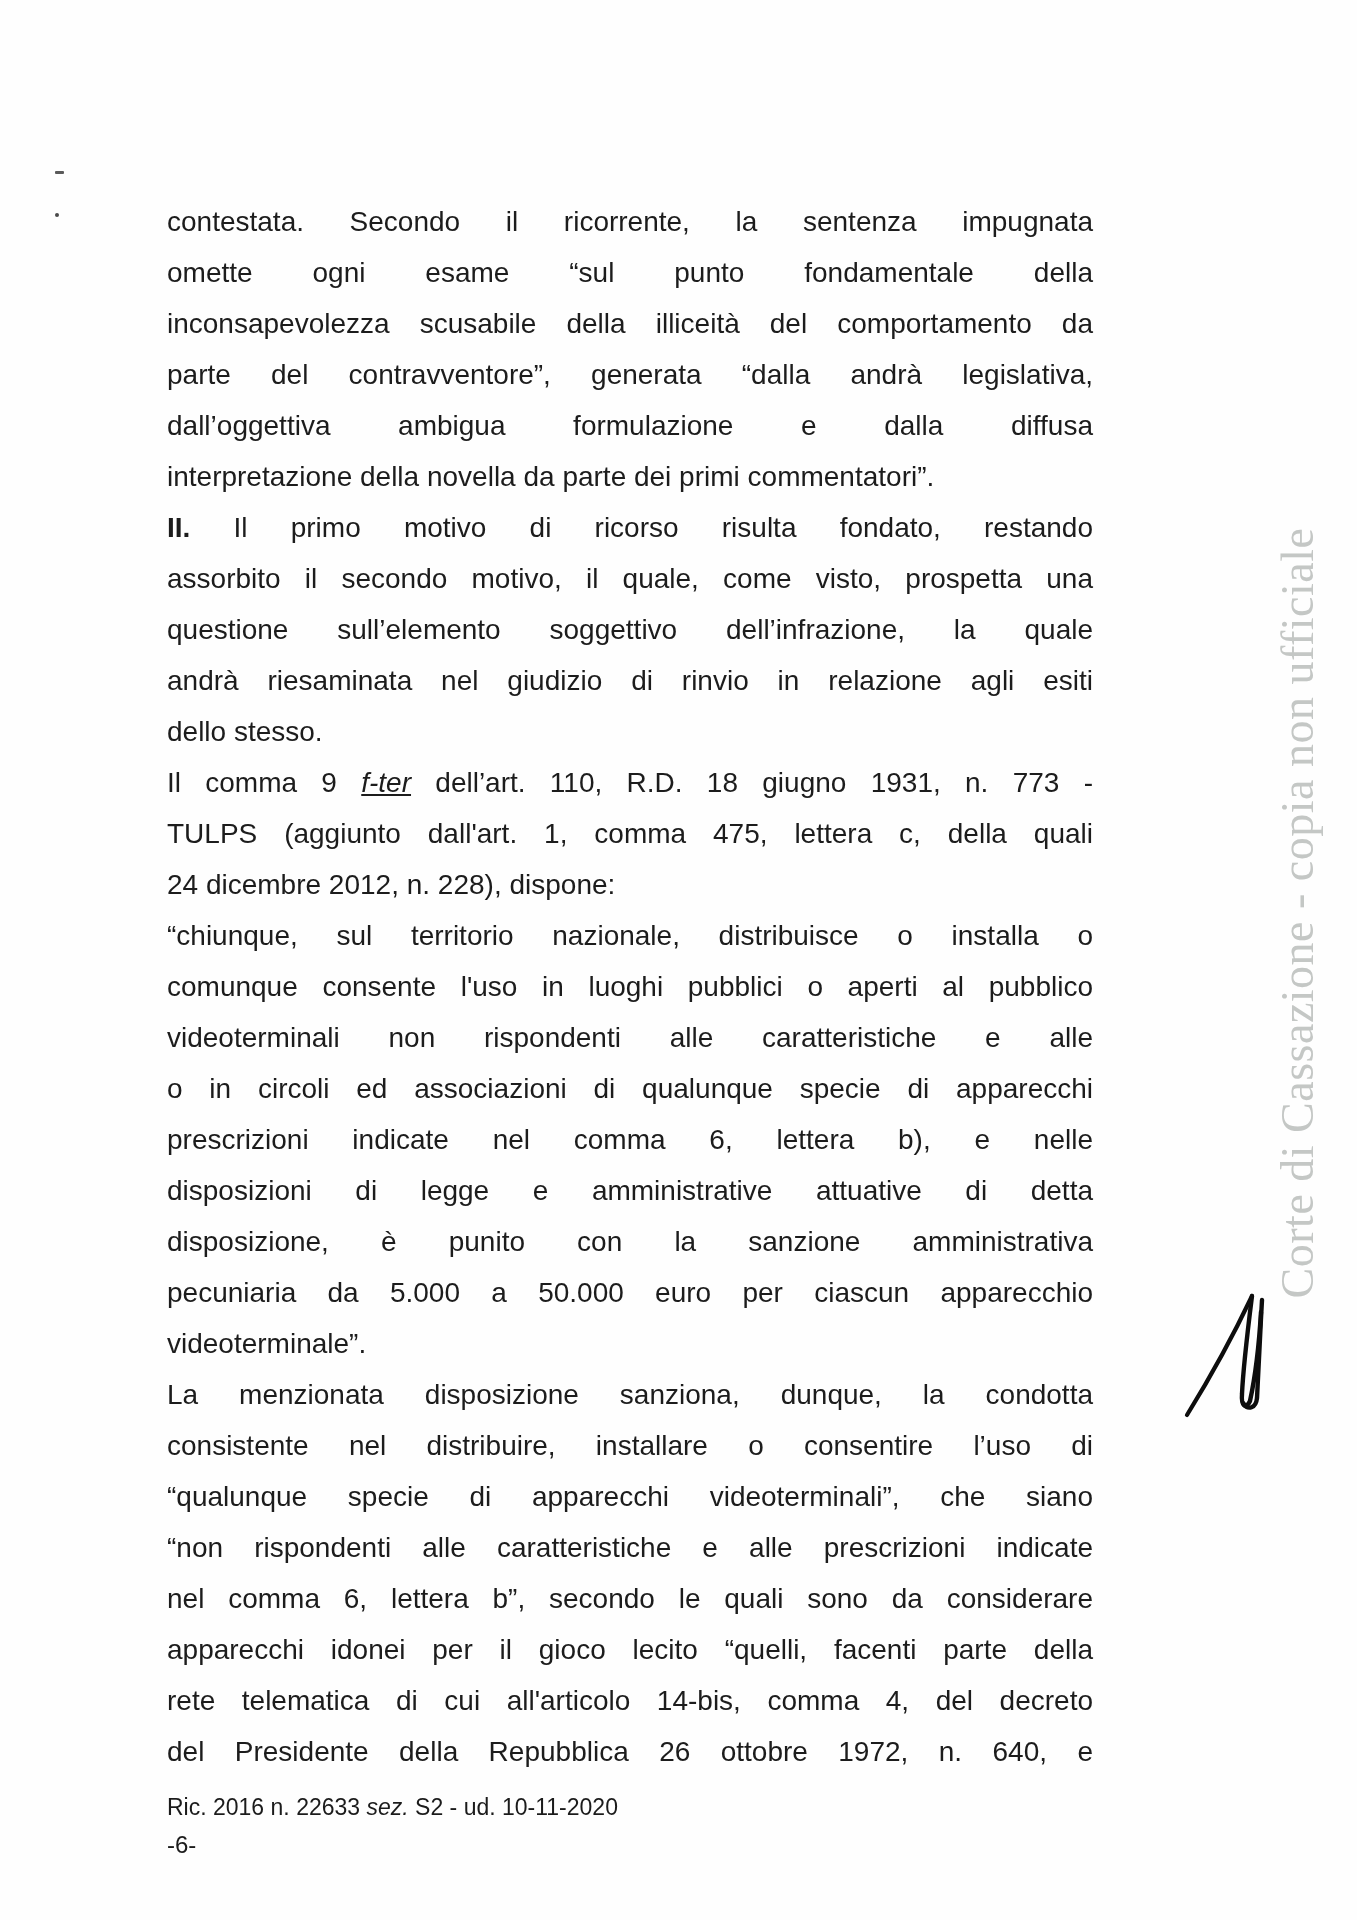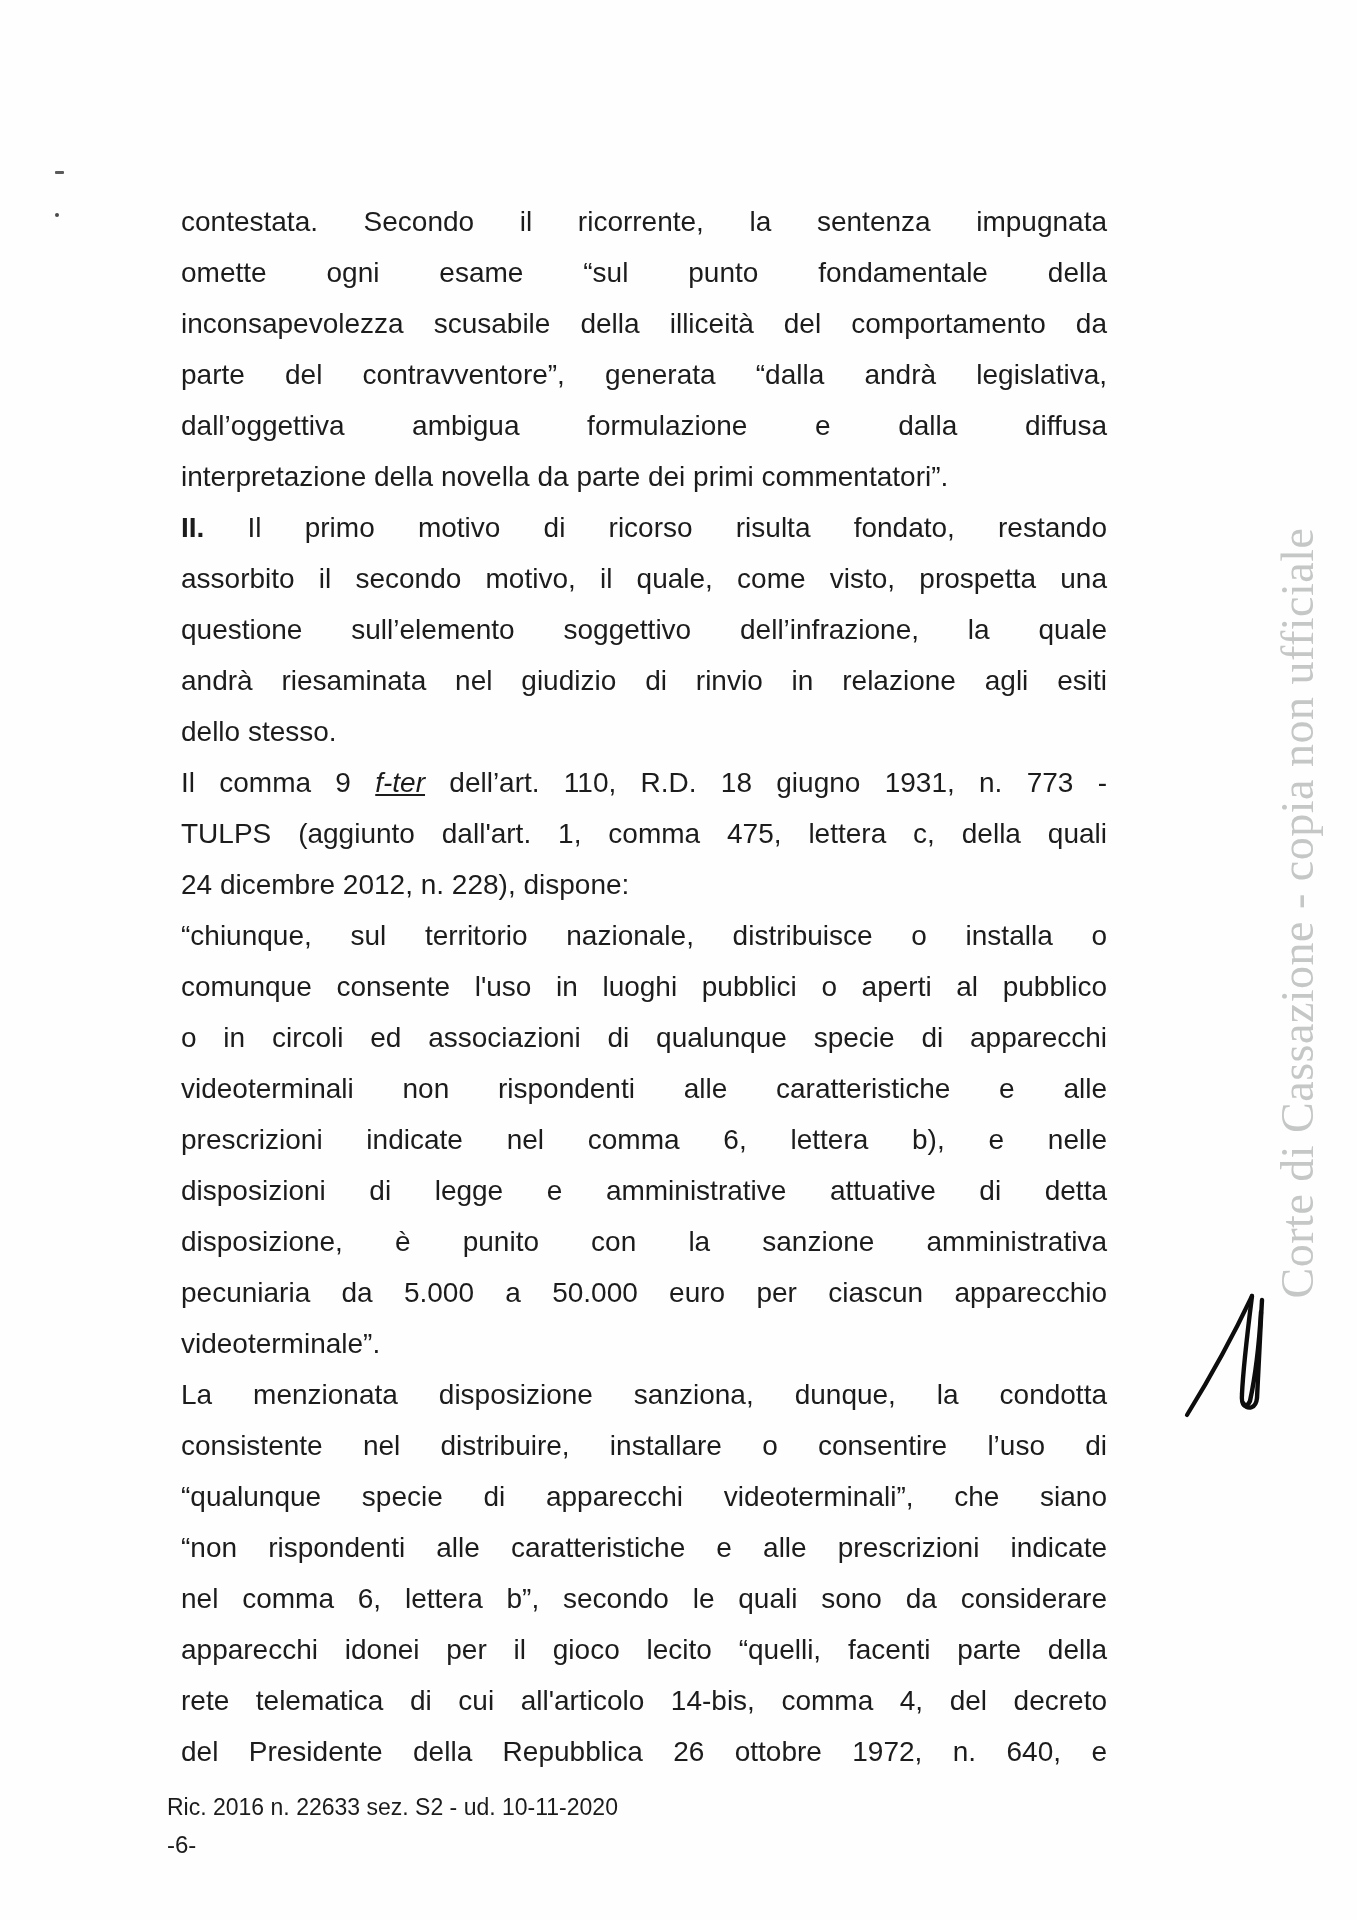--- a/index.html
+++ b/index.html
@@ -24,36 +24,35 @@
     line-height: 51px;
     color: #1c1c1c;
   }
   .line {
     width: 100%;
     text-align: justify;
     text-align-last: justify;
     white-space: normal;
     height: 51px;
     overflow: visible;
-    margin-left: 14px;
   }
   .line.last {
     text-align-last: left;
   }
   .line .b { font-weight: bold; }
   .line .i { font-style: italic; text-decoration: underline; }
   
   .footer {
     position: absolute;
     left: 167px; top: 1789px;
     font-size: 23px;
     line-height: 37px;
     color: #1b1b1b;
   }
-  .footer .i { }
+  .footer .i { font-style: italic; }
   .footer .pagenum { font-size: 24px; }
   
   .watermark {
     position: absolute;
     left: 857px; top: 887px;
     width: 880px; height: 52px;
     transform: rotate(-90deg);
     transform-origin: center center;
     font-family: "Liberation Serif", serif;
     font-size: 46px;
@@ -96,22 +95,22 @@
       <div class="line"><span class="b">II.</span><span> Il primo motivo di ricorso risulta fondato, restando</span></div>
       <div class="line"><span>assorbito il secondo motivo, il quale, come visto, prospetta una</span></div>
       <div class="line"><span>questione sull’elemento soggettivo dell’infrazione, la quale</span></div>
       <div class="line"><span>andrà riesaminata nel giudizio di rinvio in relazione agli esiti</span></div>
       <div class="line last"><span>dello stesso.</span></div>
       <div class="line"><span>Il comma 9 </span><span class="i">f-ter</span><span> dell’art. 110, R.D. 18 giugno 1931, n. 773 -</span></div>
       <div class="line"><span>TULPS (aggiunto dall'art. 1, comma 475, lettera c, della quali</span></div>
       <div class="line last"><span>24 dicembre 2012, n. 228), dispone:</span></div>
       <div class="line"><span>“chiunque, sul territorio nazionale, distribuisce o installa o</span></div>
       <div class="line"><span>comunque consente l'uso in luoghi pubblici o aperti al pubblico</span></div>
+      <div class="line"><span>videoterminali non rispondenti alle caratteristiche e alle</span></div>
       <div class="line"><span>o in circoli ed associazioni di qualunque specie di apparecchi</span></div>
-      <div class="line"><span>videoterminali non rispondenti alle caratteristiche e alle</span></div>
       <div class="line"><span>prescrizioni indicate nel comma 6, lettera b), e nelle</span></div>
       <div class="line"><span>disposizioni di legge e amministrative attuative di detta</span></div>
       <div class="line"><span>disposizione, è punito con la sanzione amministrativa</span></div>
       <div class="line"><span>pecuniaria da 5.000 a 50.000 euro per ciascun apparecchio</span></div>
       <div class="line last"><span>videoterminale”.</span></div>
       <div class="line"><span>La menzionata disposizione sanziona, dunque, la condotta</span></div>
       <div class="line"><span>consistente nel distribuire, installare o consentire l’uso di</span></div>
       <div class="line"><span>“qualunque specie di apparecchi videoterminali”, che siano</span></div>
       <div class="line"><span>“non rispondenti alle caratteristiche e alle prescrizioni indicate</span></div>
       <div class="line"><span>nel comma 6, lettera b”, secondo le quali sono da considerare</span></div>

